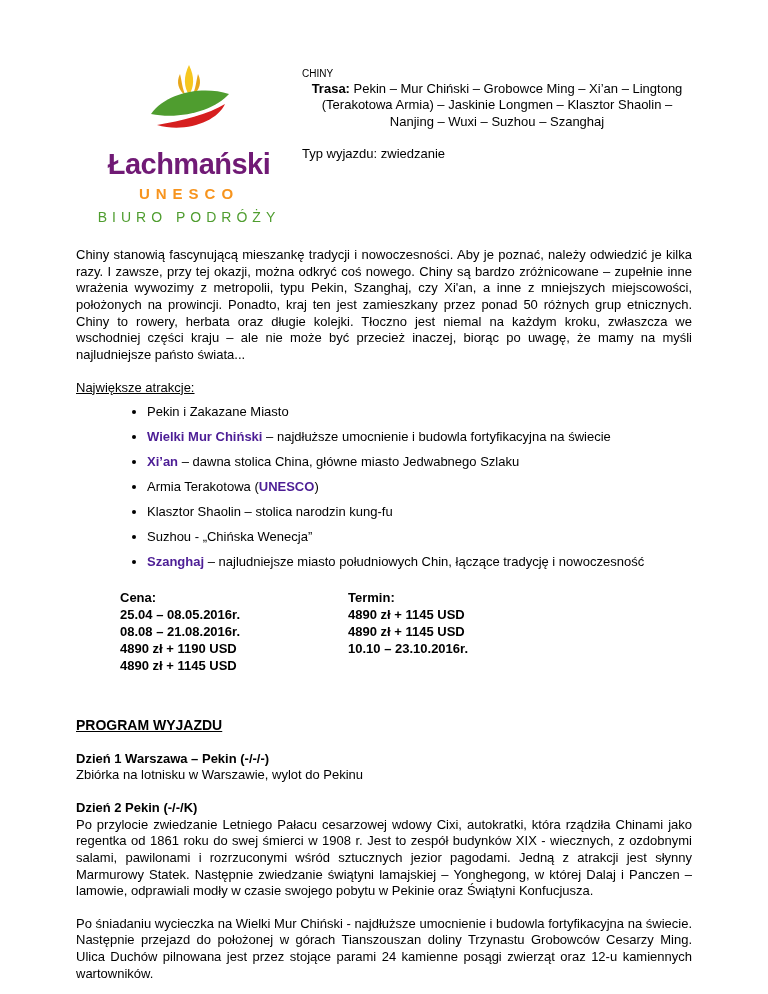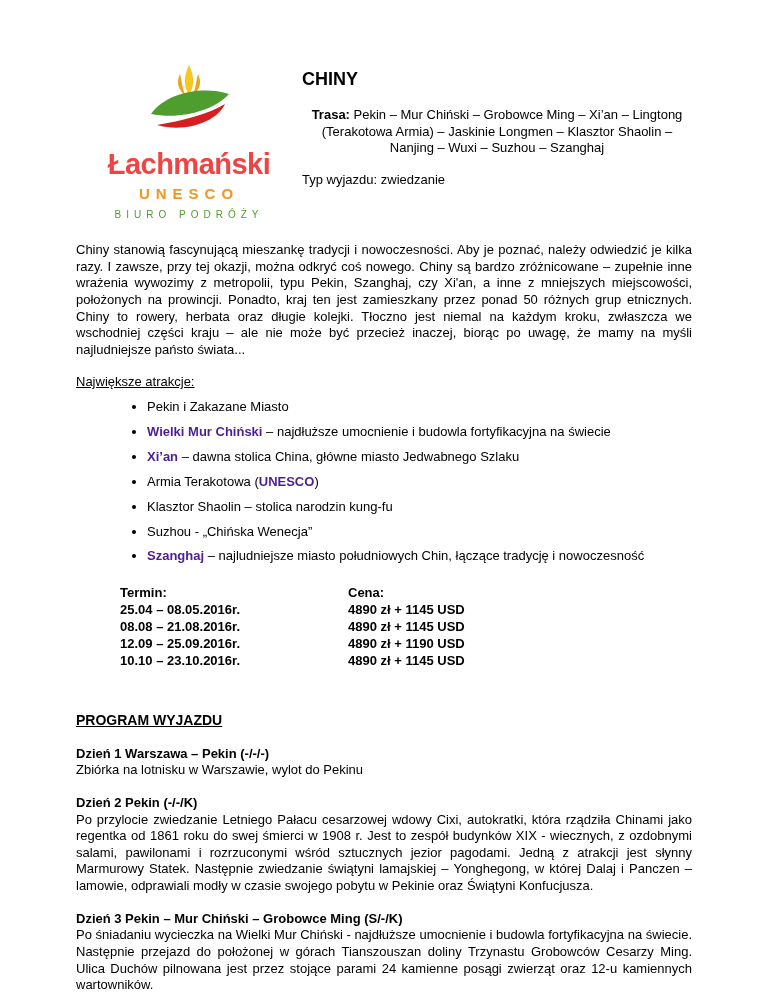--- a/index.html
+++ b/index.html
@@ -6,25 +6,25 @@
   .page {
     width:768px; height:994px; background:#ffffff; margin:0 auto;
     box-sizing:border-box; padding:62px 76px 40px 76px;
     font-family:"Liberation Sans", sans-serif; font-size:13px; line-height:1.28; color:#000;
     overflow:hidden;
   }
   
   .header { display:flex; }
   .logo-block { width:226px; text-align:center; padding-top:2px; flex:0 0 226px; }
   .logo-art { display:block; margin:0 auto; }
-  .logo-name { font-weight:bold; font-size:29px; color:#ef4444; letter-spacing:-0.5px; margin-top:2px; }
+  .logo-name { font-weight:bold; font-size:29px; color:#701a75; letter-spacing:-0.5px; margin-top:2px; }
   .logo-travel { font-weight:bold; font-size:15px; color:#f7941d; letter-spacing:6px; margin-top:1px; }
-  .logo-tagline { font-size:10px; color:#4f9d2f; letter-spacing:5px; margin-top:6px; }
+  .logo-tagline { font-size:14px; color:#4f9d2f; letter-spacing:5px; margin-top:6px; }
   .header-text { flex:1; padding-top:6px; }
-  .doc-title { font-weight:bold; font-size:18px; margin-bottom:16px; }
+  .doc-title { font-weight:normal; font-size:10px; }
   .route { margin:0;text-align:center; }
   .route b { font-weight:bold; }
   .trip-type { margin:15px 0 0 0; }
   
   .intro { margin-top:20px; text-align:justify; }
   
   .attractions-heading { margin-top:16px; text-decoration:underline; }
   ul.attractions { margin:3px 0 0 0; padding-left:63px; }
   ul.attractions li { margin:8px; padding:0; line-height:1.3; }
   .red { color:#4c1d95; font-weight:bold; }
@@ -71,45 +71,43 @@
     <li><span>Pekin i Zakazane Miasto</span><span class="red"></span><span></span></li>
     <li><span></span><span class="red">Wielki Mur Chiński</span><span> – najdłuższe umocnienie i budowla fortyfikacyjna na świecie</span></li>
     <li><span></span><span class="red">Xi’an</span><span> – dawna stolica China, główne miasto Jedwabnego Szlaku</span></li>
     <li><span>Armia Terakotowa (</span><span class="red">UNESCO</span><span>)</span></li>
     <li><span>Klasztor Shaolin – stolica narodzin kung-fu</span><span class="red"></span><span></span></li>
     <li><span>Suzhou - „Chińska Wenecja”</span><span class="red"></span><span></span></li>
     <li><span></span><span class="red">Szanghaj</span><span> – najludniejsze miasto południowych Chin, łączące tradycję i nowoczesność</span></li>
   </ul>
 
   <div class="price-block">
+    <div>Cena:</div>
     <div>Termin:</div>
-    <div>Cena:</div>
     <div>25.04 – 08.05.2016r.</div>
     <div>4890 zł + 1145 USD</div>
     <div>08.08 – 21.08.2016r.</div>
     <div>4890 zł + 1145 USD</div>
-    <div>12.09 – 25.09.2016r.</div>
     <div>4890 zł + 1190 USD</div>
     <div>10.10 – 23.10.2016r.</div>
     <div>4890 zł + 1145 USD</div>
   </div>
 
   <div class="program-heading">PROGRAM WYJAZDU</div>
 
   <div class="day">
     <div class="day-title">Dzień 1 Warszawa – Pekin (-/-/-)</div>
     <div class="day-body">Zbiórka na lotnisku w Warszawie, wylot do Pekinu</div>
   </div>
 
   <div class="day">
     <div class="day-title">Dzień 2 Pekin (-/-/K)</div>
     <div class="day-body">Po przylocie zwiedzanie Letniego Pałacu cesarzowej wdowy Cixi, autokratki, która rządziła Chinami jako regentka od 1861 roku do swej śmierci w 1908 r. Jest to zespół budynków XIX - wiecznych, z ozdobnymi salami, pawilonami i rozrzuconymi wśród sztucznych jezior pagodami. Jedną z atrakcji jest słynny Marmurowy Statek. Następnie zwiedzanie świątyni lamajskiej – Yonghegong, w której Dalaj i Panczen – lamowie, odprawiali modły w czasie swojego pobytu w Pekinie oraz Świątyni Konfucjusza.</div>
   </div>
 
   <div class="day">
-    <div class="day-title">Dzień 3 Pekin – Mur Chiński – Grobowce Ming (S/-/K)</div>
     <div class="day-body">Po śniadaniu wycieczka na Wielki Mur Chiński - najdłuższe umocnienie i budowla fortyfikacyjna na świecie. Następnie przejazd do położonej w górach Tianszouszan doliny Trzynastu Grobowców Cesarzy Ming. Ulica Duchów pilnowana jest przez stojące parami 24 kamienne posągi zwierząt oraz 12-u kamiennych wartowników.</div>
   </div>
 
   <div class="day">
   </div>
 
 </div>
 
 </body></html>

